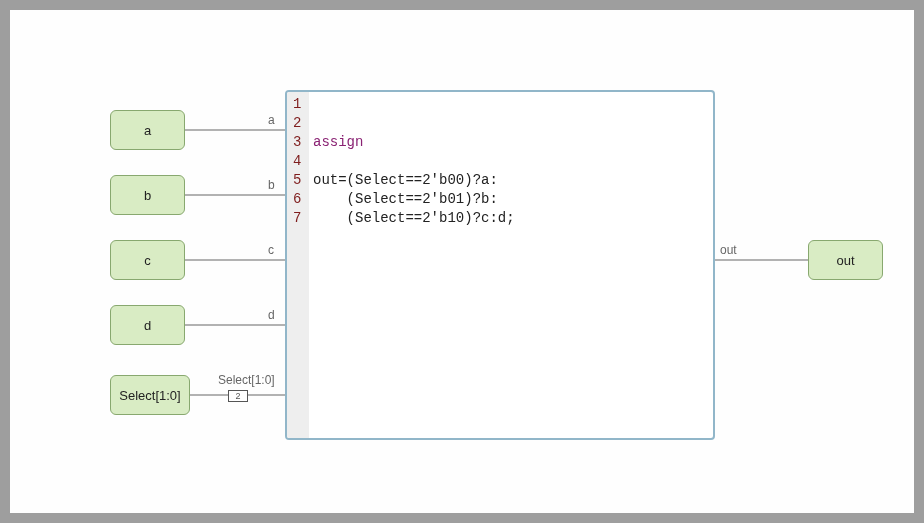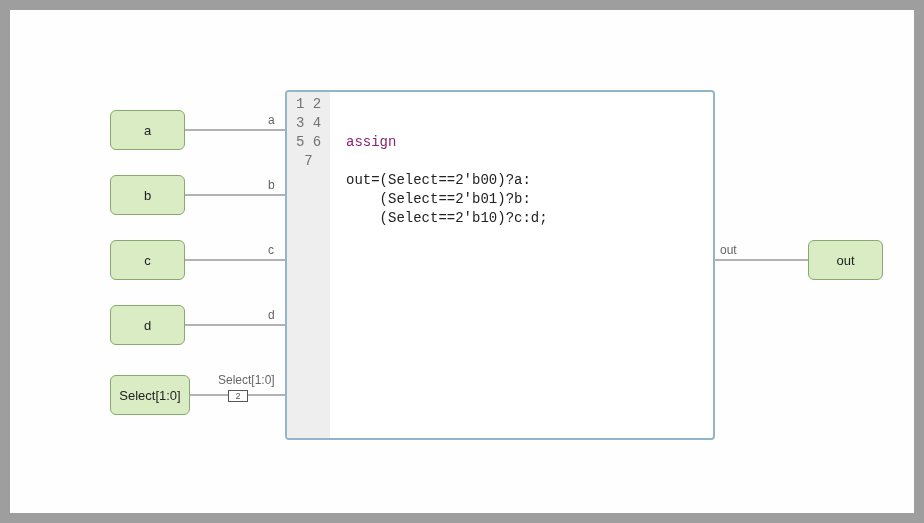--- a/index.html
+++ b/index.html
@@ -43,28 +43,28 @@
   }
   .code-inner {
     display: flex;
     height: 100%;
     font-family: Consolas, "Courier New", monospace;
     font-size: 14px;
     line-height: 19px;
   }
   .gutter {
     background: #eee;
-    color: #737373;
-    text-align: center;
+    color: #7f1d1d;
+    text-align: left;
     padding: 3px 6px 0 6px;
     user-select: none;
-    width: 43px;
+    width: 22px;
   }
   .code-text {
-    padding: 3px 0 0 16px;
+    padding: 3px 0 0 4px;
     white-space: pre;
     color: #222;
   }
   .kw { color: #8a2273; }
   .wire-label {
     position: absolute;
     font-size: 12px;
     color: #666;
   }
   .bus-box {

